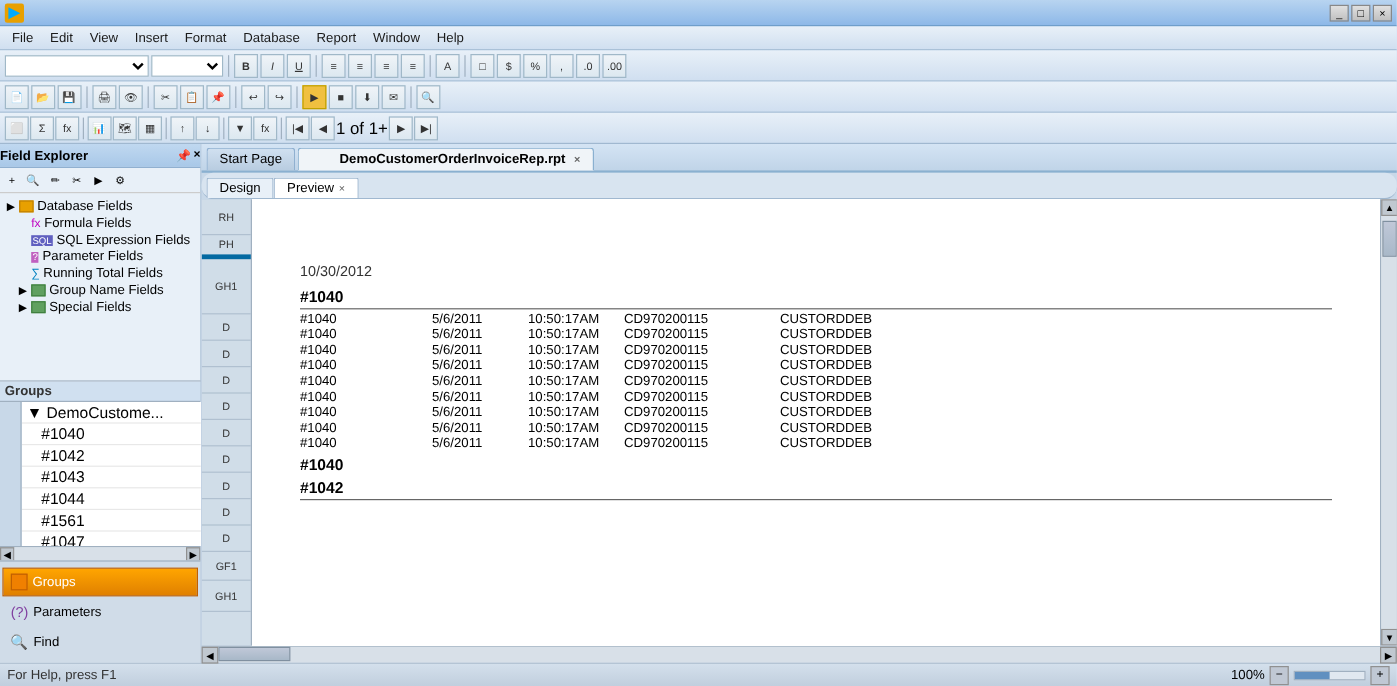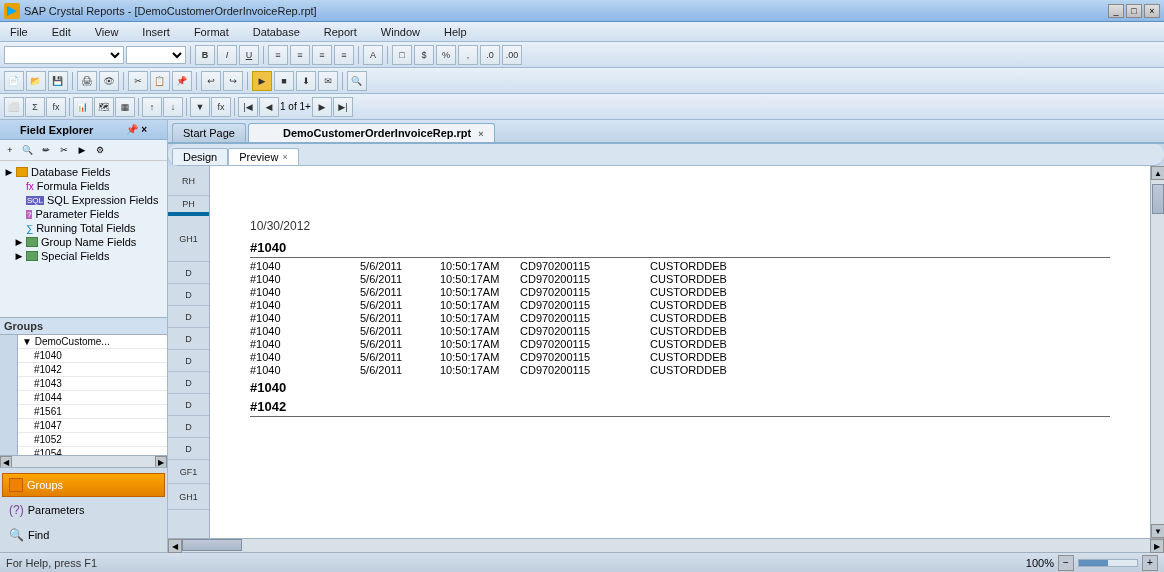--- a/index.html
+++ b/index.html
@@ -22,21 +22,21 @@
     .title-btn { width: 16px; height: 14px; background: linear-gradient(to bottom, #e0e0e0, #c0c0c0); border: 1px solid #888; font-size: 9px; display: flex; align-items: center; justify-content: center; cursor: pointer; }
 
     
     .menu-bar {
       background: linear-gradient(to bottom, #e8f0f8, #d0dff0);
       height: 20px;
       display: flex;
       align-items: center;
       padding: 0 4px;
       border-bottom: 1px solid #a0b8d0;
-      gap: 12px;
+      gap: 2px;
     }
     .menu-item { padding: 2px 6px; font-size: 11px; cursor: pointer; color: #1a1a1a; }
 
     
     .toolbar {
       background: linear-gradient(to bottom, #e8f0f8, #d0dff0);
       height: 26px;
       display: flex;
       align-items: center;
       padding: 2px 4px;
@@ -87,21 +87,21 @@
       border-right: 1px solid #a0b8d0;
       display: flex;
       flex-direction: column;
     }
     .panel-header {
       background: linear-gradient(to bottom, #c0d8f0, #a8c8e8);
       height: 20px;
       display: flex;
       align-items: center;
       justify-content: space-between;
-      padding: 0 20px;
+      padding: 0 0;
       border-bottom: 1px solid #90b0d0;
       font-size: 11px;
       font-weight: bold;
     }
     .panel-header-controls { display: flex; gap: 2px; }
     .panel-x-btn { font-size: 10px; cursor: pointer; }
 
     .field-explorer-content { flex: 1; overflow: hidden; padding: 2px; }
     .fe-toolbar { display: flex; gap: 2px; padding: 2px; border-bottom: 1px solid #ccc; margin-bottom: 2px; }
     .fe-btn { width: 16px; height: 16px; display: flex; align-items: center; justify-content: center; font-size: 9px; cursor: pointer; }
@@ -255,40 +255,39 @@
     }
 
     .groups-scroll-area {
       flex: 1;
       overflow-y: auto;
       background: white;
     }
 
     .group-node {
       padding: 1px 2px 1px 4px;
-      font-size: 10px;
+      font-size: 13px;
       cursor: pointer;
       border-bottom: 1px solid #e8e8e8;
     }
 
     .page-nav {
-      display: flex; align-items: center; gap: 2px; font-size: 10px;
+      display: flex; align-items: center; gap: 2px; font-size: 14px;
     }
   </style>
 </head>
 <body>
 
 <div class="title-bar">
   <div class="title-bar-left">
     <div class="title-bar-icon">
       <svg width="14" height="14" viewBox="0 0 14 14">
           <polygon points="2,2 12,7 2,12" fill="#00aaff"></polygon>
         </svg>
     </div>
-    <span class="title-bar-text">SAP Crystal Reports - [DemoCustomerOrderInvoiceRep.rpt]</span>
   </div>
   <div class="title-bar-controls">
     <div class="title-btn">_</div>
     <div class="title-btn">□</div>
     <div class="title-btn">×</div>
   </div>
 </div>
 
 <div class="menu-bar">
   <span class="menu-item">File</span>

